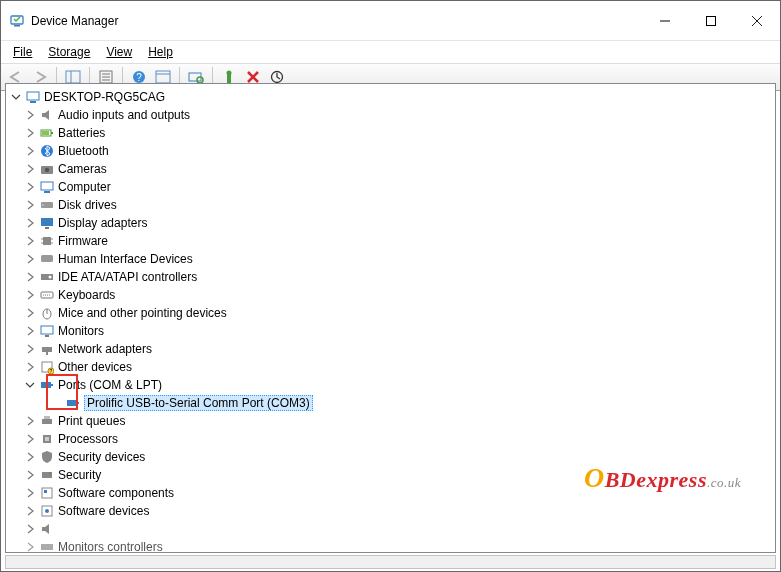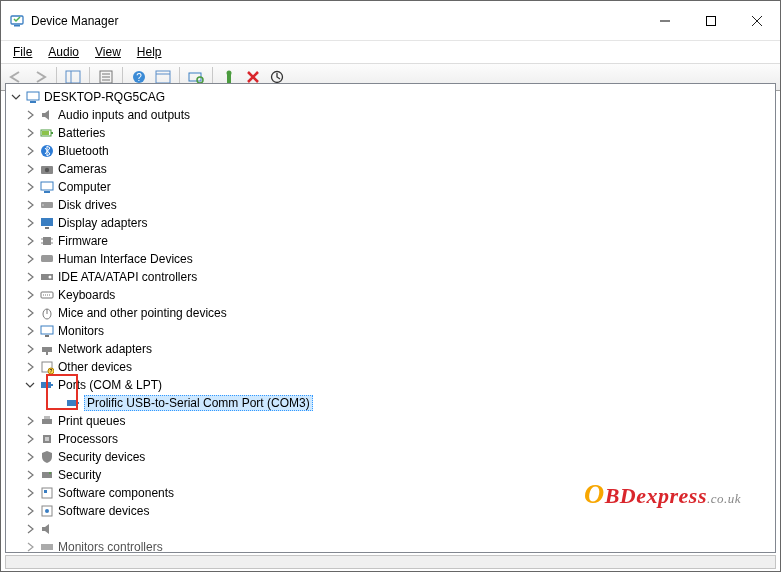--- a/index.html
+++ b/index.html
@@ -59,21 +59,21 @@
     background:#cde8ff; border:1px dotted #3399ff; padding:0 2px; margin-left:0;
   }
   .highlight-box {
     position:absolute; border:2px solid #e53126; pointer-events:none;
   }
   .statusbar {
     position:absolute; left:4px; right:4px; bottom:2px; height:14px;
     border:1px solid #c4c4c4; background:#f0f0f0;
   }
   .watermark {
-    position:absolute; right:34px; bottom:42px; font-style:italic;
+    position:absolute; right:34px; bottom:58px; font-style:italic;
     font-family: Georgia, serif; font-size:22px; letter-spacing:.5px;
   }
   .watermark .o { color:#f7a600; font-weight:bold; font-size:28px;}
   .watermark .b { color:#d9262c; font-weight:bold;}
   .watermark .s { color:#888; font-size:13px; font-style:italic;}
   svg { display:block; }
   ::-webkit-scrollbar { width:17px; background:#f0f0f0;}
   ::-webkit-scrollbar-thumb { background:#c2c2c2; border:1px solid #a8a8a8;}
   ::-webkit-scrollbar-button { height:17px; background:#f0f0f0; border:1px solid #ccc;}
 </style>
@@ -102,21 +102,21 @@
   <div class="winbtn close">
       <svg width="10" height="10">
         <line x1="0" y1="0" x2="10" y2="10" stroke="currentColor"></line>
         <line x1="10" y1="0" x2="0" y2="10" stroke="currentColor"></line>
       </svg>
     </div>
 </div>
 
 <div class="menubar">
   <span class="menuitem"><span class="ul">File</span></span>
-  <span class="menuitem"><span class="ul">Audio</span></span>
+  <span class="menuitem"><span class="ul">Storage</span></span>
   <span class="menuitem"><span class="ul">View</span></span>
   <span class="menuitem"><span class="ul">Help</span></span>
 </div>
 
 <div class="toolbar">
   <span class="tbbtn disabled">
       <svg width="16" height="12">
         <path d="M11 1 L3 6 L11 11" fill="none" stroke="#555" stroke-width="2"></path>
       </svg>
     </span>

